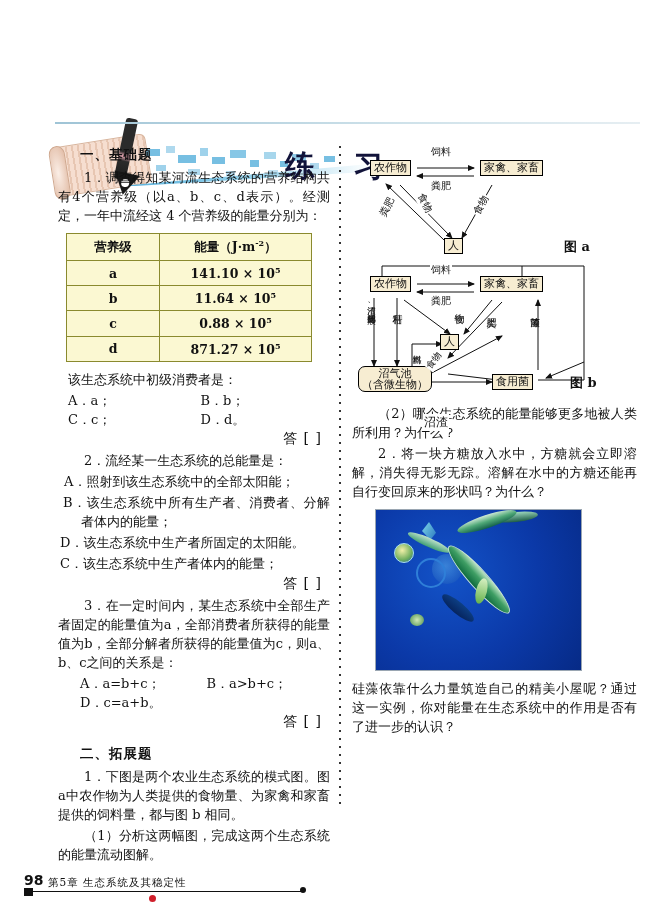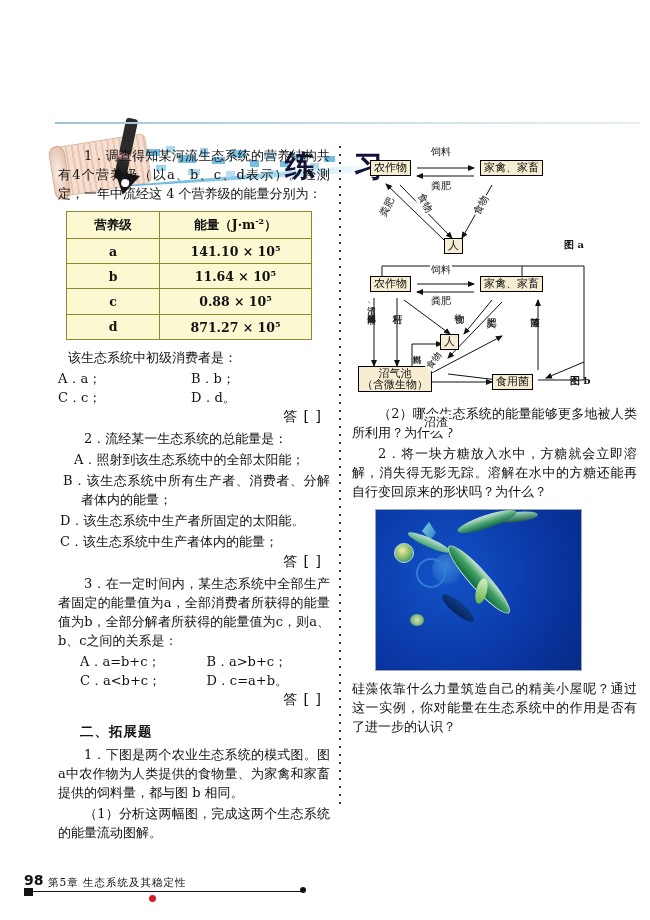--- a/index.html
+++ b/index.html
@@ -98,21 +98,21 @@
   
   .diagram{position:relative;font-family:"DejaVu Serif","Liberation Serif",serif;}
   .dia-a{width:285px;height:118px;}
   .dia-b{width:285px;height:132px;margin-top:4px;}
   .node{
     position:absolute;background:#f7edd2;border:1px solid #000;
     font-size:11px;line-height:12px;padding:1px 3px;white-space:nowrap;text-align:center;
   }
   .lbl{position:absolute;font-size:10px;background:#fff;padding:0 1px;white-space:nowrap;}
   .lbl.v{writing-mode:vertical-rl;background:transparent;padding:0;}
-  .figcap{position:absolute;font-size:10px;font-weight:bold;}
+  .figcap{position:absolute;font-size:13px;font-weight:bold;}
   svg.lines{position:absolute;left:0;top:0;overflow:visible;}
 
   
   .photo{
     position:absolute;left:23px;top:0;width:205px;height:160px;
     border:1px solid #9aa6b2;overflow:hidden;
     background:radial-gradient(circle at 35% 40%,#1353c8 0%,#0b39a8 55%,#062a86 100%);
   }
   .diatom{position:absolute;}
   .d1{left:58px;top:60px;width:88px;height:17px;border-radius:50%;
@@ -185,20 +185,21 @@
     <div class="pen"></div>
     <div class="pen-tip"></div>
     <div class="header-rule"></div>
     <div class="title">练 习</div>
   </div>
 
   <div class="divider"></div>
 
   <div class="col-left">
 
+    <div class="sec-title">一、基础题</div>
 
     <p class="body indent">1．调查得知某河流生态系统的营养结构共有4个营养级（以a、b、c、d表示）。经测定，一年中流经这 4 个营养级的能量分别为：</p>
 
     <table class="energy">
       <tbody>
           <tr>
         <th class="c1">营养级</th>
         <th><span>能量（J·m</span><sup>-2</sup><span>）</span></th>
       </tr>
       <tr>
@@ -214,47 +215,46 @@
         <td><span>0.88 ×</span> <span>10</span><sup>5</sup></td>
       </tr>
       <tr>
         <td>d</td>
         <td><span>871.27 ×</span> <span>10</span><sup>5</sup></td>
       </tr>
     </tbody>
       </table>
 
     <p class="body" style="margin-left:10px;">该生态系统中初级消费者是：</p>
-    <div class="opts" style="">
+    <div class="opts" style="margin-left:10px;">
       <div class="opt-row">
         <span class="o1">A．a；</span>
         <span class="o2">B．b；</span>
       </div>
       <div class="opt-row">
         <span class="o1">C．c；</span>
         <span class="o2">D．d。</span>
       </div>
     </div>
     <div class="ans">答 [      ]</div>
 
     <p class="body indent">2．流经某一生态系统的总能量是：</p>
-    <p class="body hang" style="margin-left:16px;">A．照射到该生态系统中的全部太阳能；</p>
+    <p class="body hang" style="margin-left:6px;">A．照射到该生态系统中的全部太阳能；</p>
     <p class="body hang" style="margin-left:5px;">B．该生态系统中所有生产者、消费者、分解者体内的能量；</p>
     <p class="body hang" style="margin-left:2px;">D．该生态系统中生产者所固定的太阳能。</p>
     <p class="body hang" style="margin-left:2px;">C．该生态系统中生产者体内的能量；</p>
     <div class="ans">答 [      ]</div>
 
     <p class="body indent">3．在一定时间内，某生态系统中全部生产者固定的能量值为a，全部消费者所获得的能量值为b，全部分解者所获得的能量值为c，则a、b、c之间的关系是：</p>
     <div class="opts" style="margin-left:22px;">
       <div class="opt-row">
         <span class="o1">A．a=b+c；</span>
         <span class="o2">B．a&gt;b+c；</span>
       </div>
       <div class="opt-row">
-        <span class="o1">C．a&lt;b+c；</span>
         <span class="o2">D．c=a+b。</span>
       </div>
     </div>
     <div class="ans">答 [      ]</div>
 
     <div class="sec-title" style="margin-top:14px;">二、拓展题</div>
     <p class="body indent">1．下图是两个农业生态系统的模式图。图a中农作物为人类提供的食物量、为家禽和家畜提供的饲料量，都与图 b 相同。</p>
     <p class="body indent" style="margin-top:2px;">（1）分析这两幅图，完成这两个生态系统的能量流动图解。</p>
   </div>
 
@@ -299,21 +299,21 @@
         <line x1="150" y1="40" x2="96" y2="96" stroke="#111" stroke-width="1" marker-end="url(#ar)"></line>
         <line x1="96" y1="112" x2="146" y2="118" stroke="#111" stroke-width="1" marker-end="url(#ar)"></line>
         <line x1="80" y1="120" x2="140" y2="120" stroke="#111" stroke-width="1" marker-end="url(#ar)"></line>
         <line x1="186" y1="108" x2="186" y2="38" stroke="#111" stroke-width="1" marker-end="url(#ar)"></line>
         <polyline points="186,118 232,118 232,4 170,4" fill="none" stroke="#111" stroke-width="1"></polyline>
         <line x1="232" y1="100" x2="194" y2="116" stroke="#111" stroke-width="1" marker-end="url(#ar)"></line>
       </svg>
       <div class="node" style="left:18px;top:14px;">农作物</div>
       <div class="node" style="left:128px;top:14px;">家禽、家畜</div>
       <div class="node" style="left:88px;top:72px;">人</div>
-      <div class="node" style="left:6px;top:104px;line-height:11px;">
+      <div class="node" style="left:6px;top:104px;line-height:11px;border-radius:7px;">
         <span>沼气池</span><br>
         <span>（含微生物）</span>
       </div>
       <div class="node" style="left:140px;top:112px;">食用菌</div>
 
       <div class="lbl" style="left:78px;top:1px;">饲料</div>
       <div class="lbl" style="left:78px;top:32px;">粪肥</div>
       <div class="lbl v" style="left:100px;top:44px;">食物</div>
       <div class="lbl v" style="left:132px;top:48px;">粪肥</div>
       <div class="lbl v" style="left:38px;top:44px;">秸秆</div>

